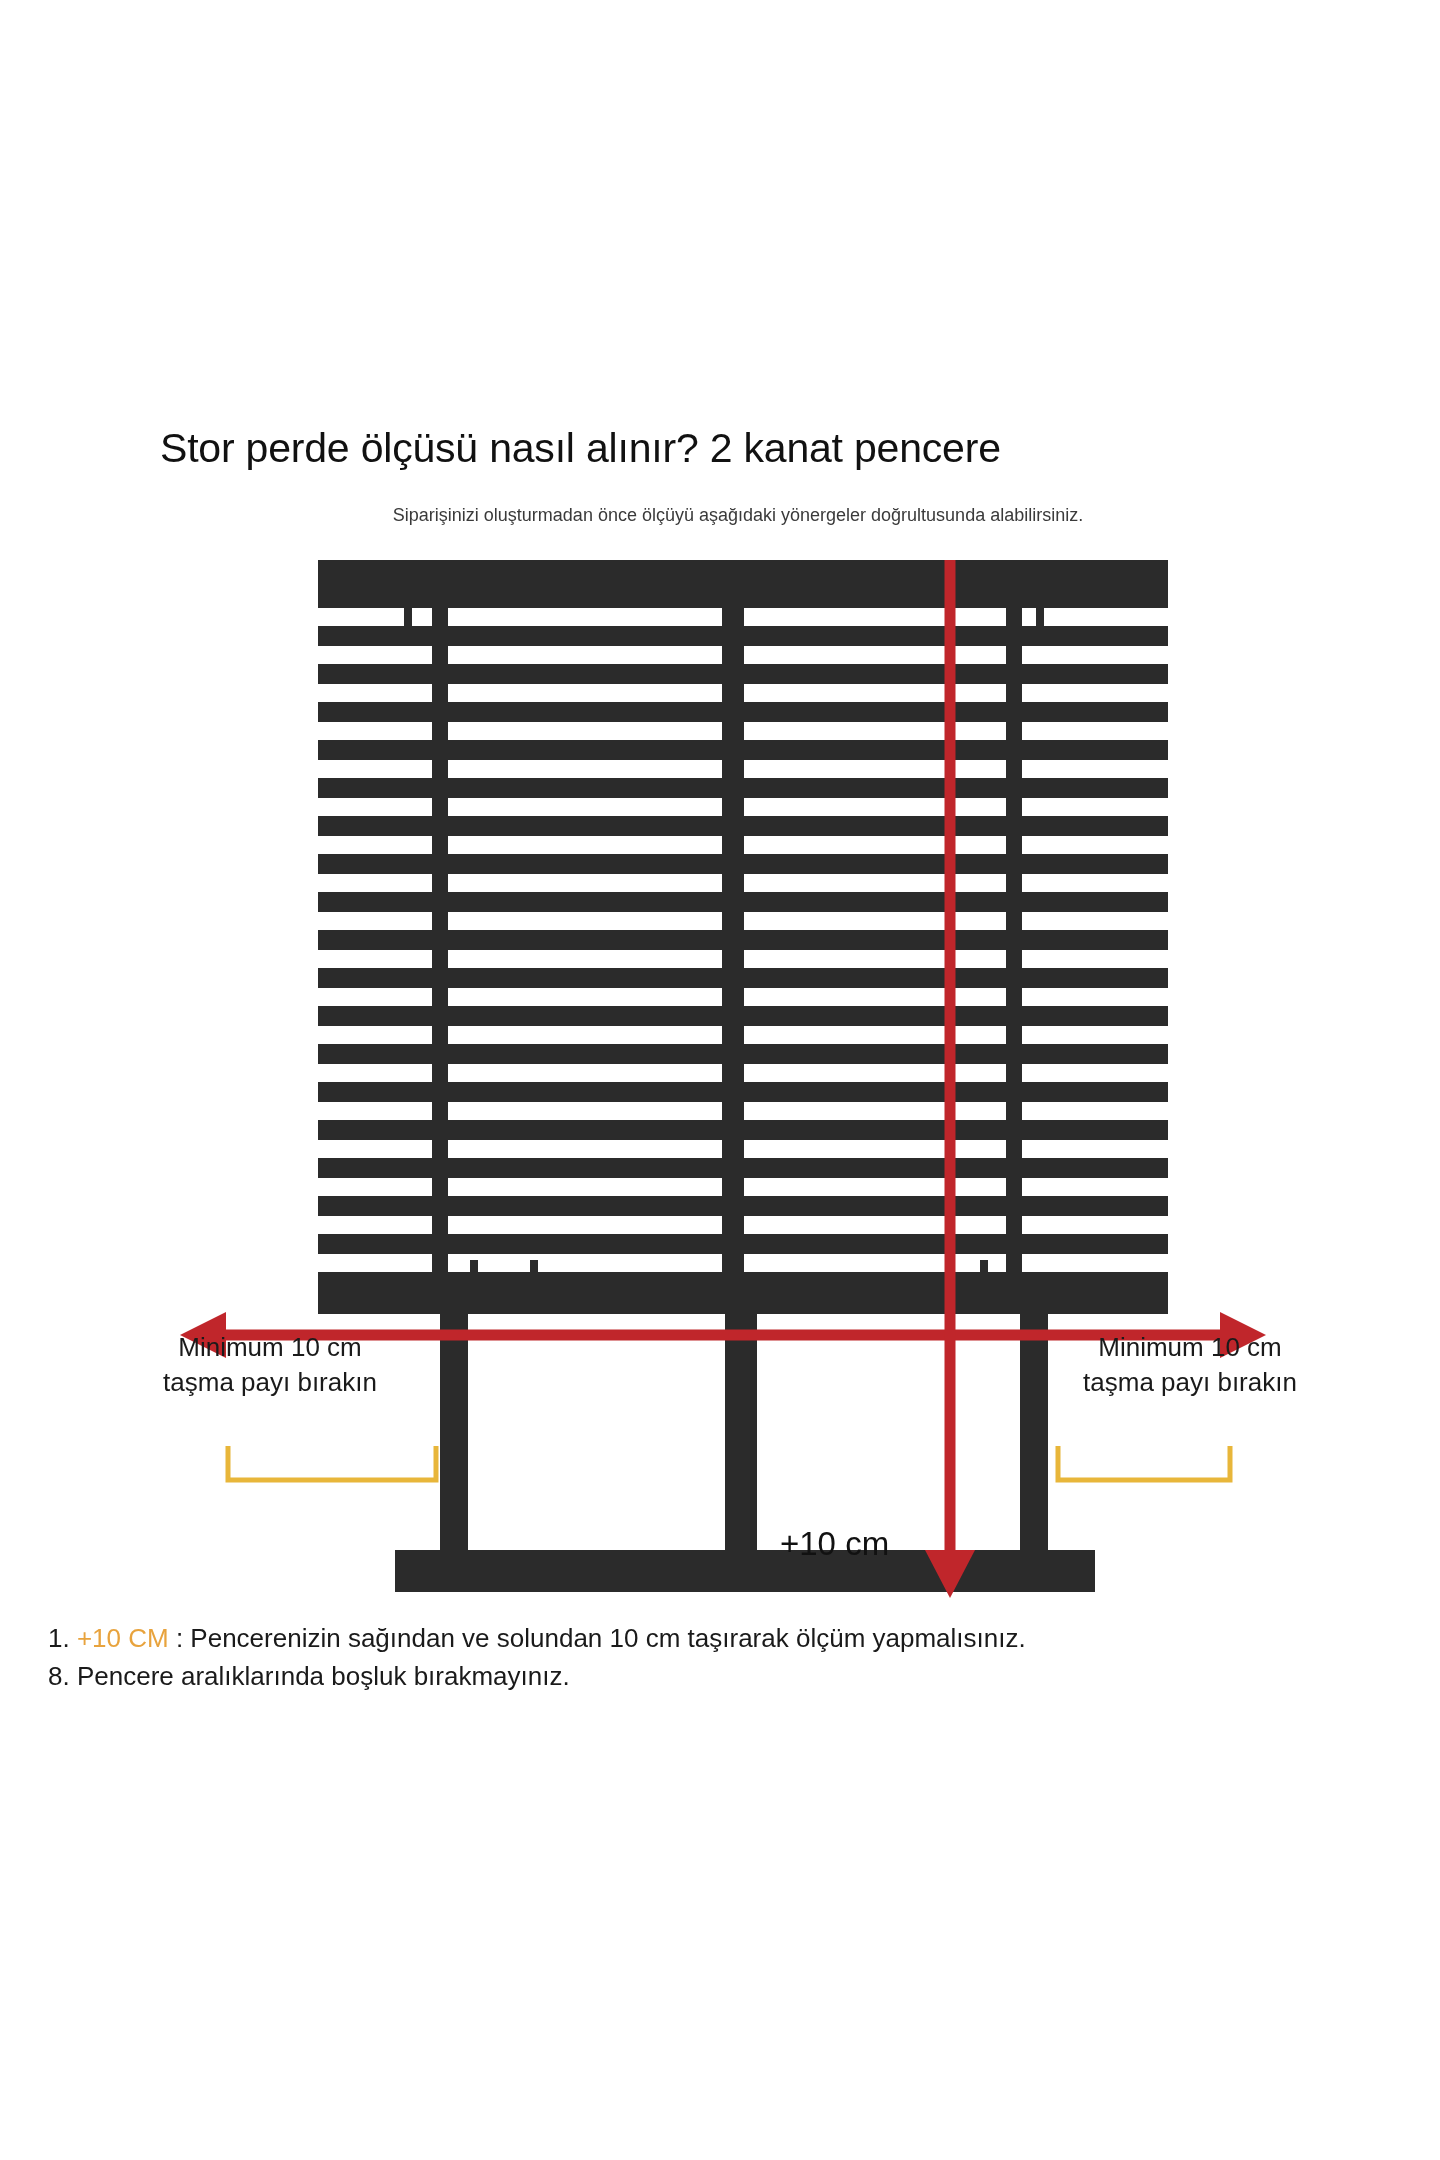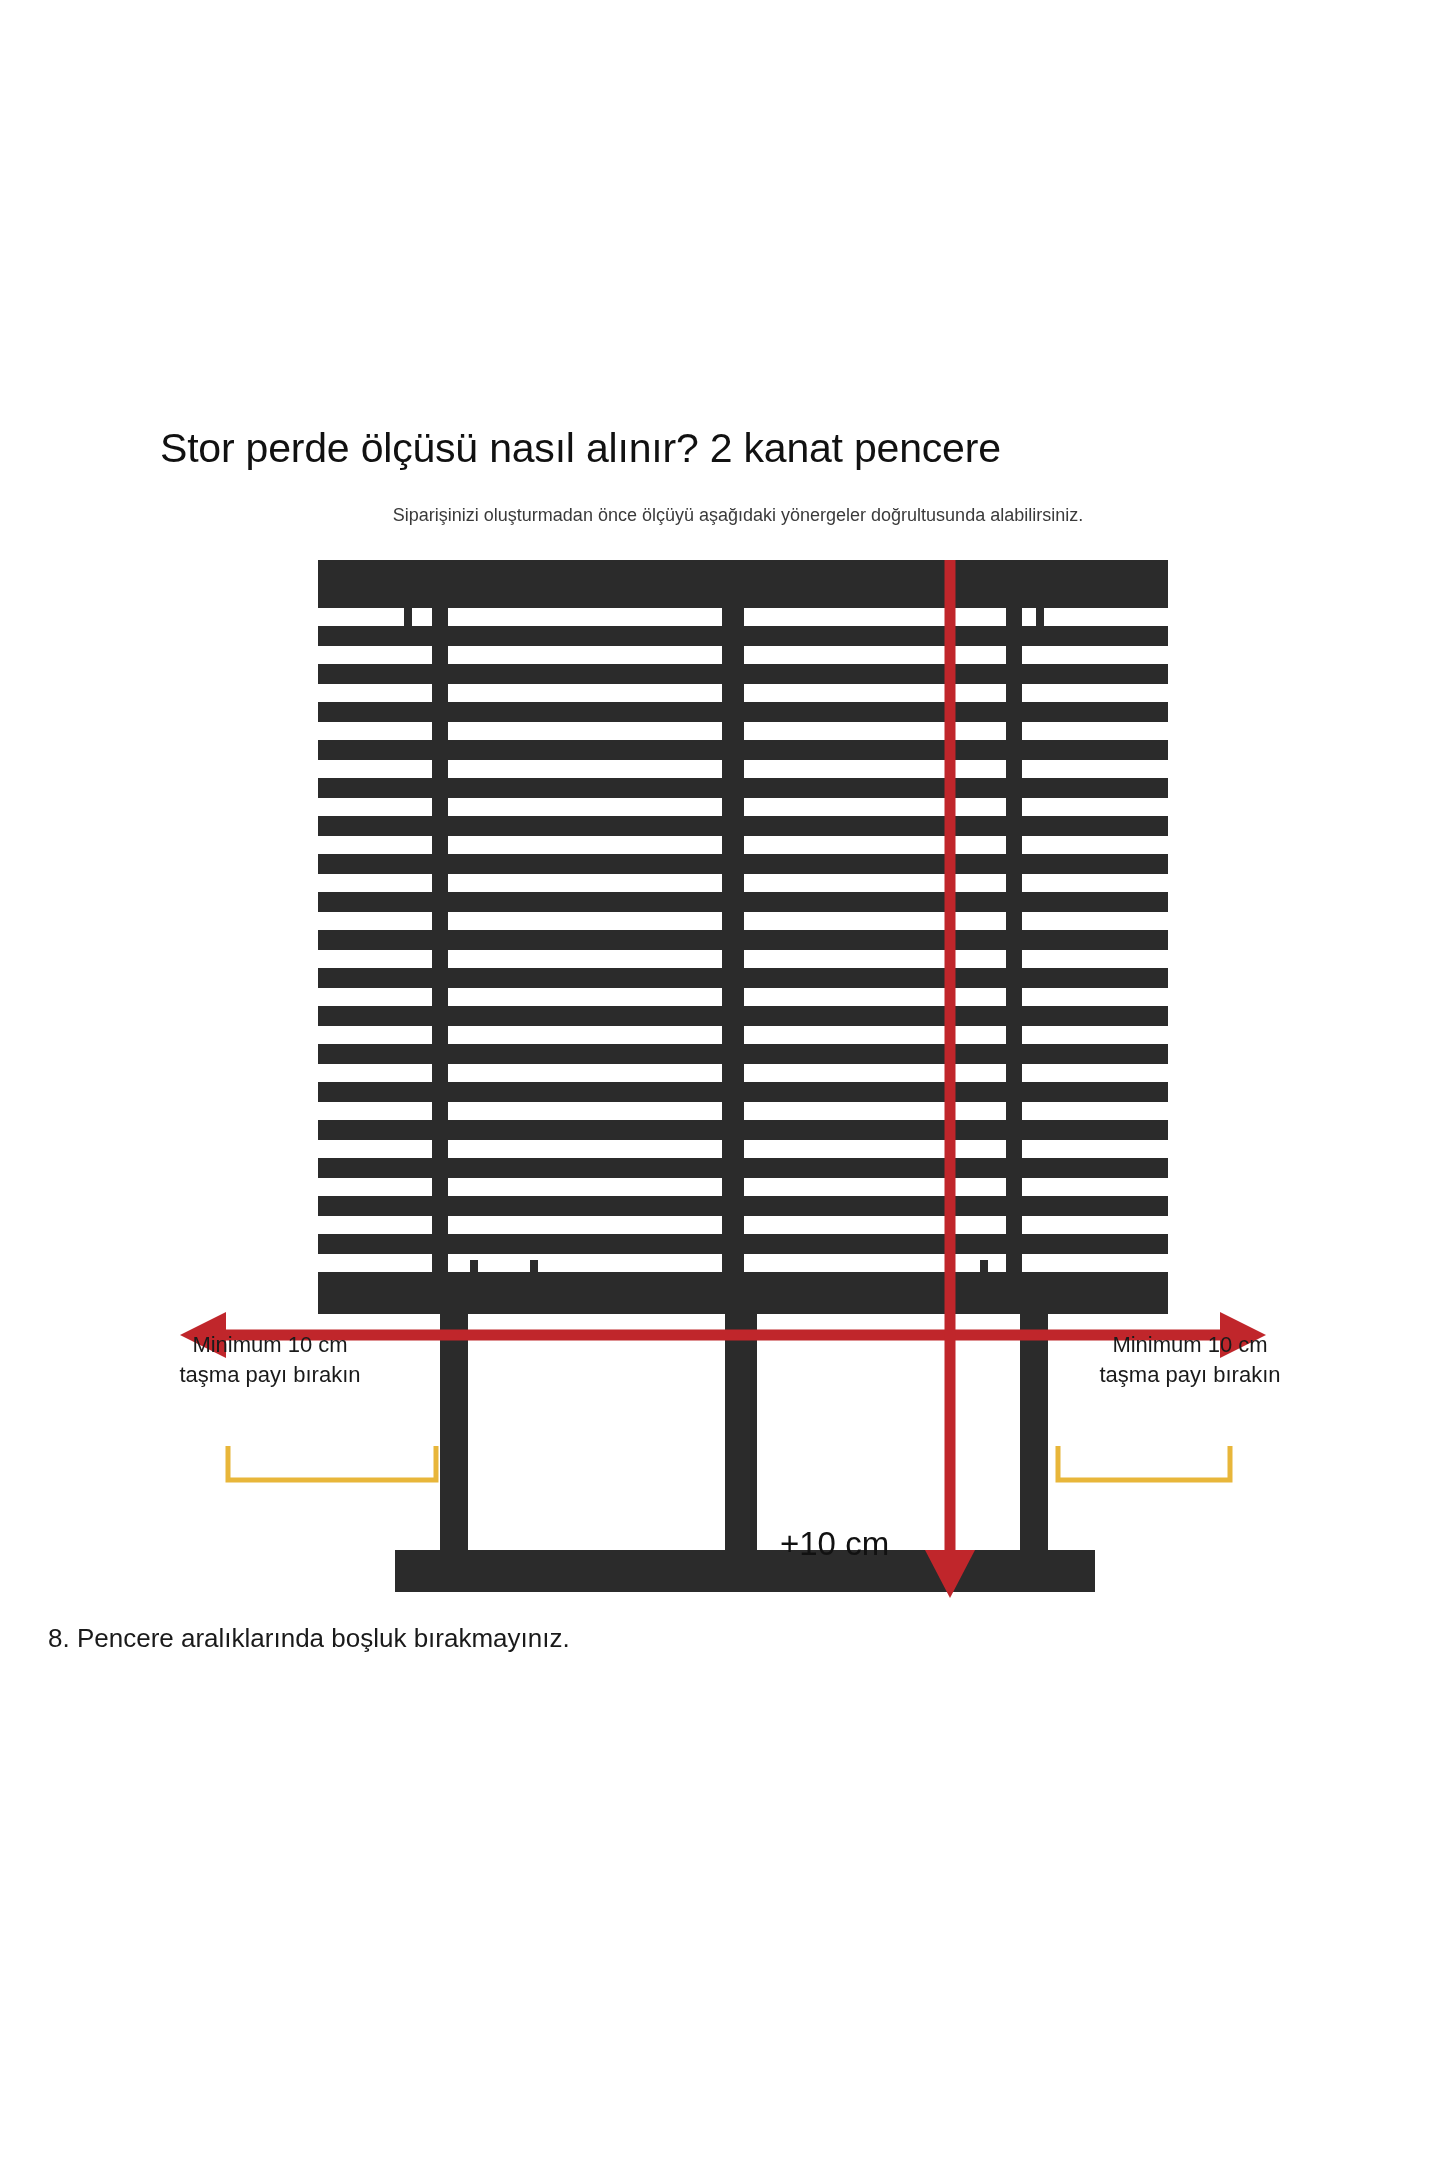--- a/index.html
+++ b/index.html
@@ -51,21 +51,21 @@
     position: absolute;
     left: 0;
     top: 560px;
     width: 1440px;
     height: 1060px;
   }
 
   
   .side-label {
     position: absolute;
-    font-size: 22px;
+    font-size: 26px;
     line-height: 1.36;
     color: #1a1a1a;
     text-align: center;
   }
   .side-label.left  { left: 120px;  top: 1330px; width: 300px; }
   .side-label.right { left: 1040px; top: 1330px; width: 300px; }
 
   .bottom-label {
     position: absolute;
     left: 780px;
@@ -176,16 +176,20 @@
   </div>
 
   <div class="side-label right">
     <div>Minimum 10 cm</div>
     <div>taşma payı bırakın</div>
   </div>
 
   <div class="bottom-label">+10 cm</div>
 
   <div class="notes">
+    <div class="line">
+      <span>1.</span>
+      <span class="hl">+10 CM</span><span> : Pencerenizin sağından ve solundan 10 cm taşırarak ölçüm yapmalısınız.</span>
+    </div>
     <div class="line">8. Pencere aralıklarında boşluk bırakmayınız.</div>
   </div>
 
 </div>
 
 </body></html>

